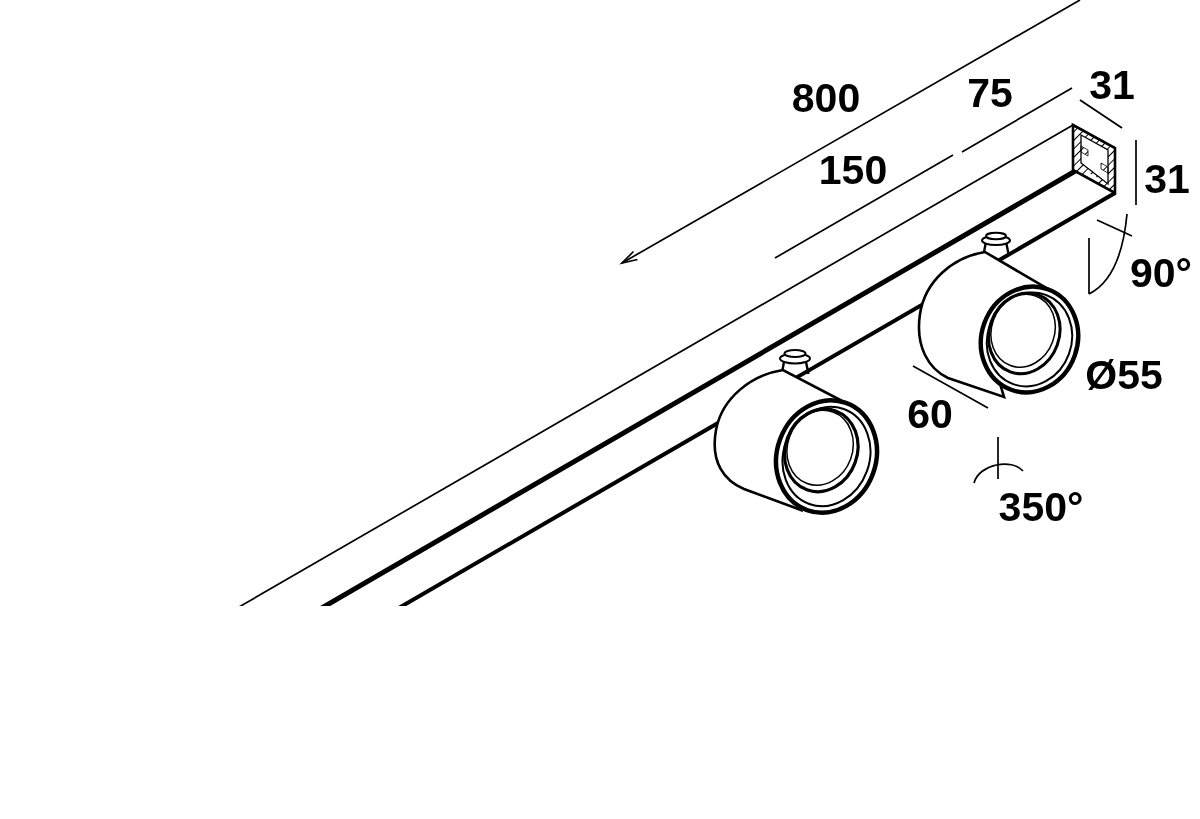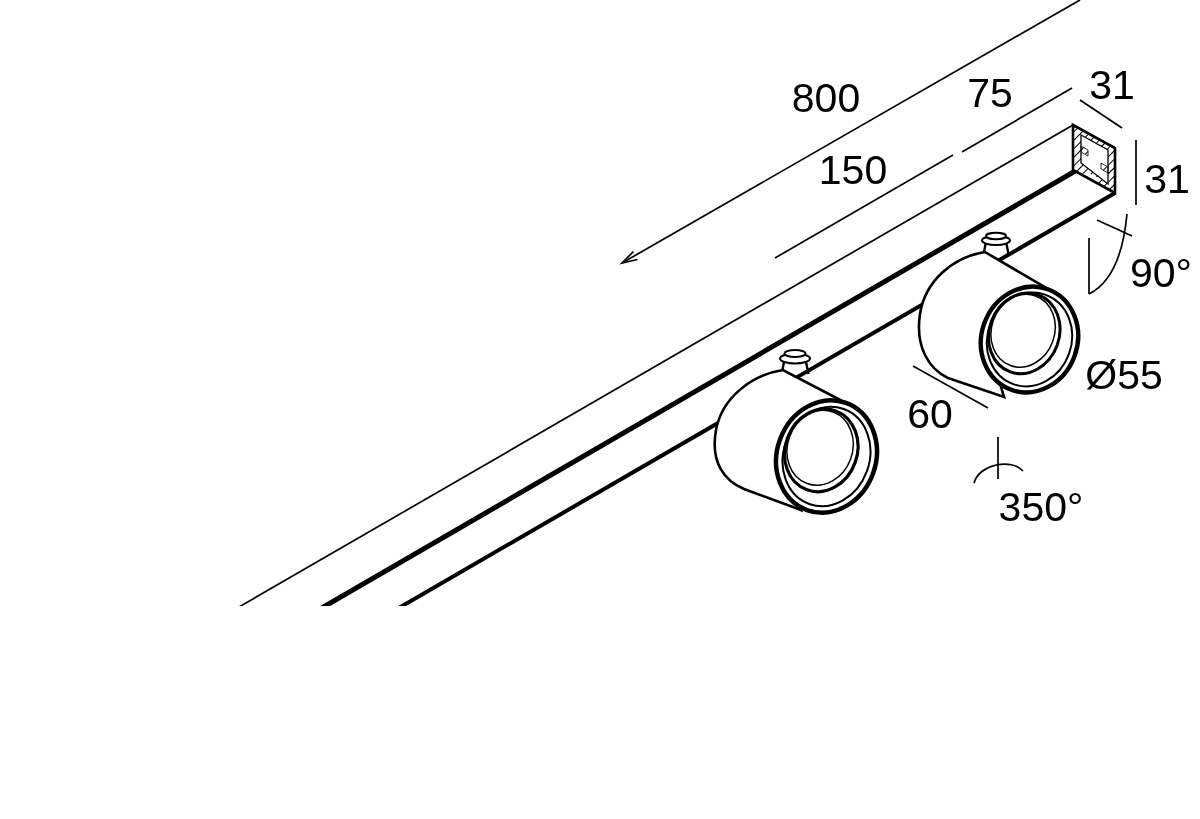--- a/index.html
+++ b/index.html
@@ -7,20 +7,21 @@
     padding: 0;
     background: #ffffff;
   }
   .canvas {
     position: relative;
     width: 1200px;
     height: 606px;
     background: #ffffff;
     overflow: hidden;
     font-family: "Liberation Sans", sans-serif;
+    font-weight: bold;
   }
   svg text {
     font-family: "Liberation Sans", sans-serif;
     font-size: 41px;
     fill: #000000;
     text-anchor: middle;
   }
   .thin   { stroke: #000; stroke-width: 1.7; fill: none; }
   .mid    { stroke: #000; stroke-width: 2.4; fill: none; }
   .ridge  { stroke: #000; stroke-width: 5;   fill: none; }

